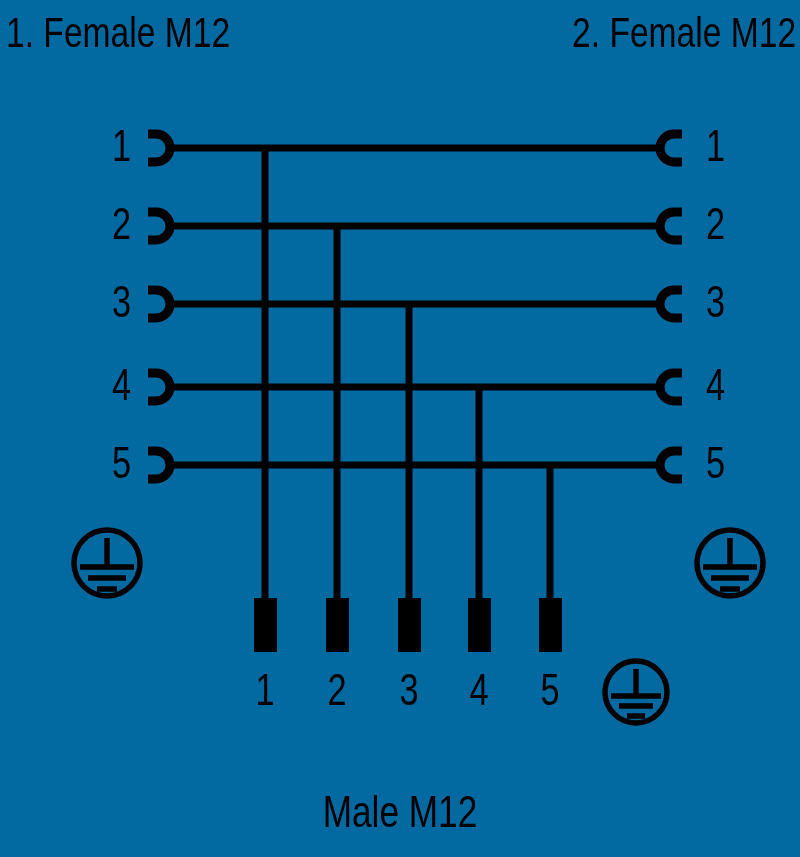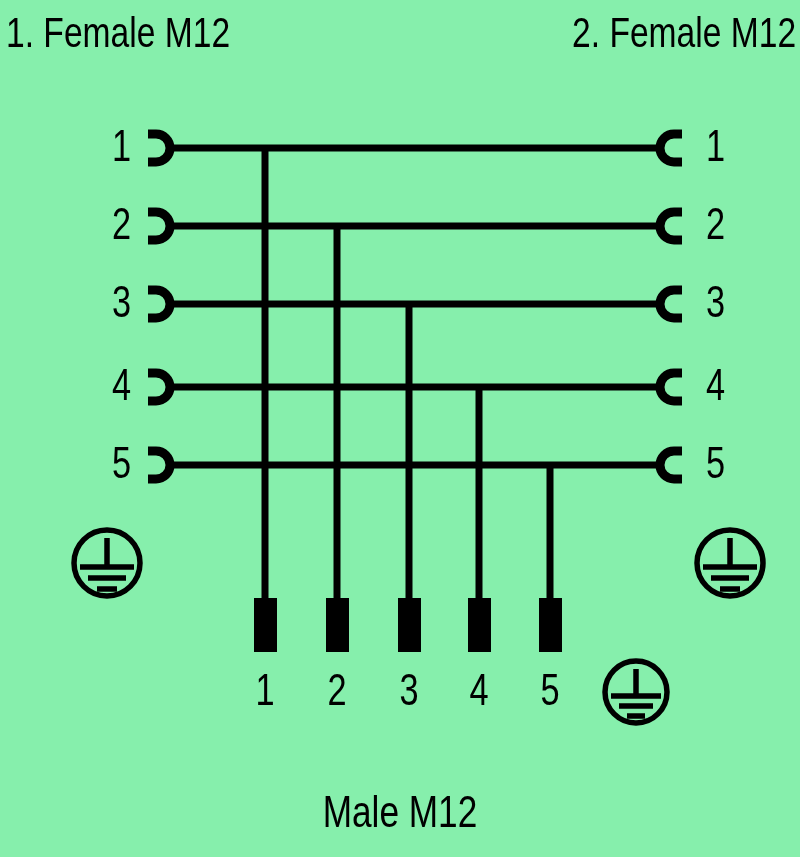--- a/index.html
+++ b/index.html
@@ -7,21 +7,21 @@
     padding: 0;
     background: #ffffff;
   }
   body {
     font-family: "Liberation Sans", sans-serif;
   }
   #canvas {
     position: relative;
     width: 800px;
     height: 857px;
-    background: #86efac;
+    background: #0369a1;
     overflow: hidden;
   }
   .title {
     position: absolute;
     font-family: "Liberation Sans", sans-serif;
     font-weight: 400;
     font-size: 42px;
     line-height: 1;
     color: #000000;
     white-space: nowrap;

